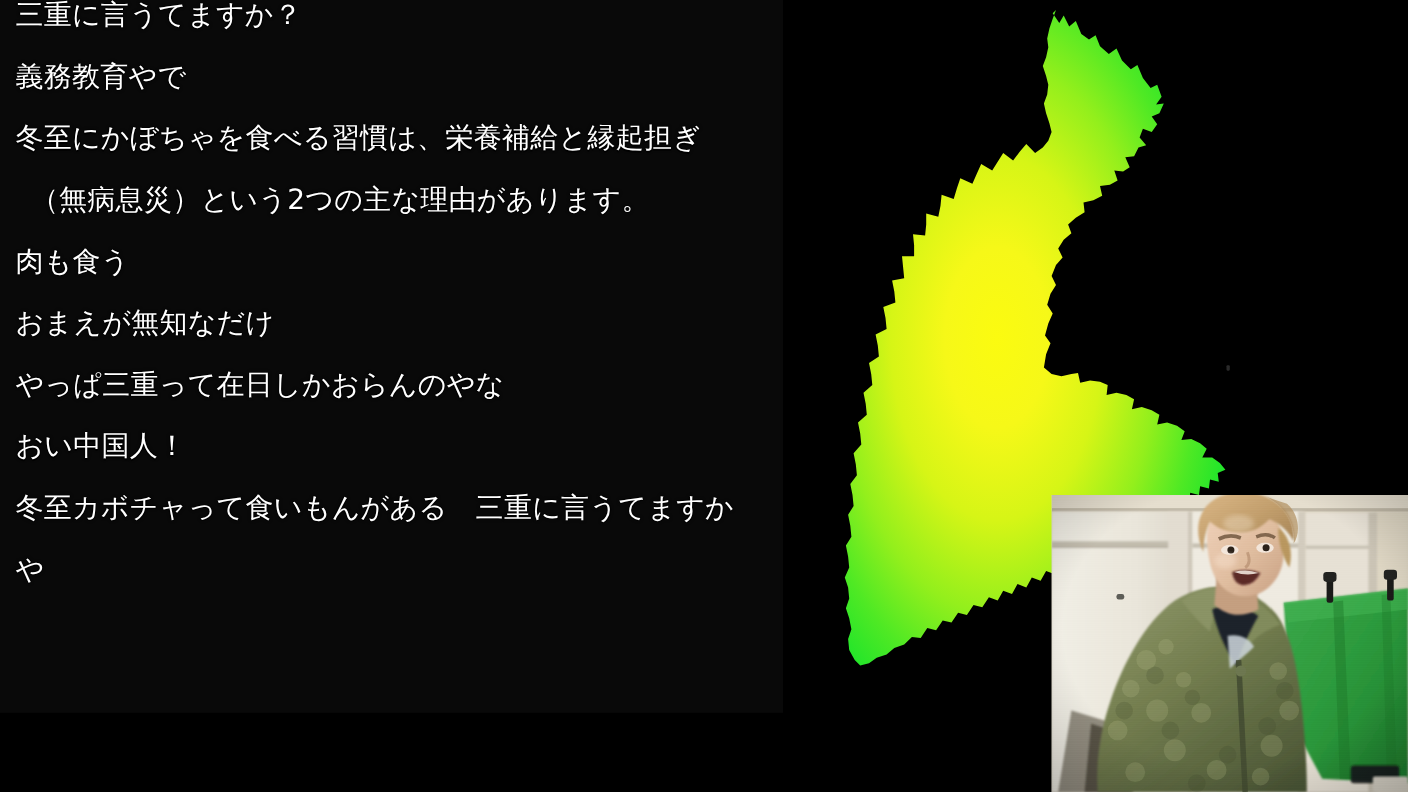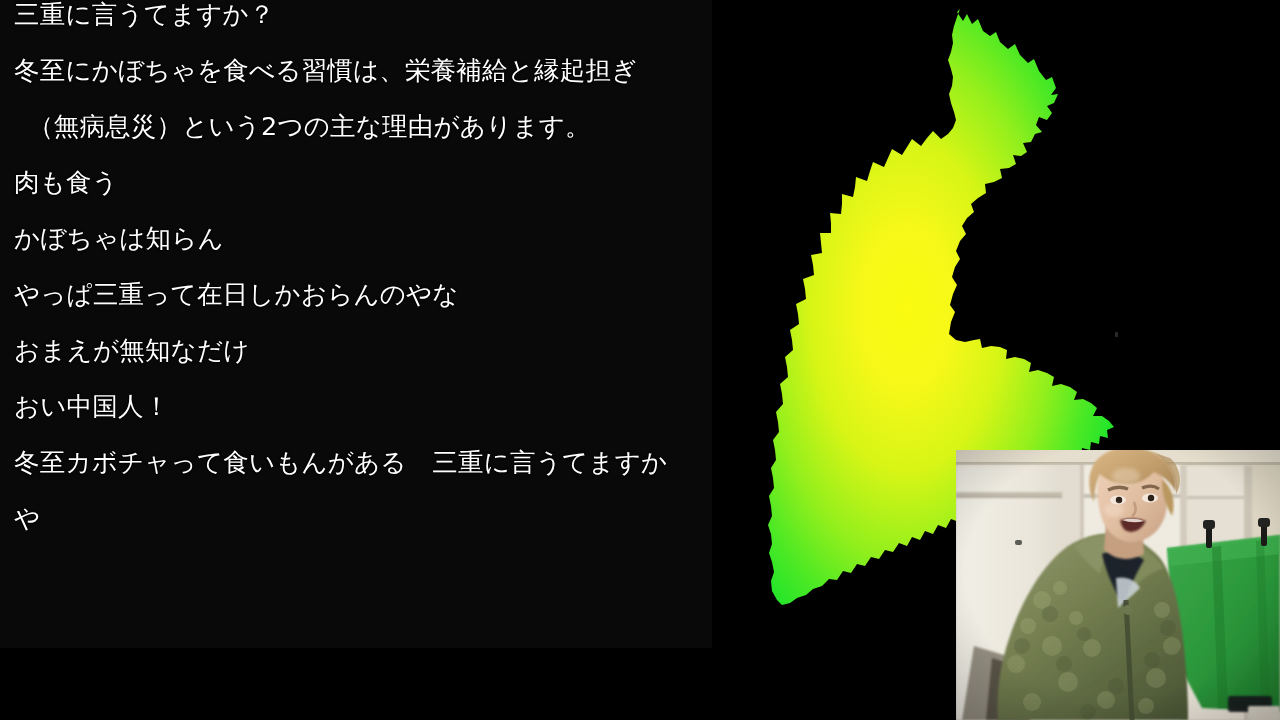--- a/index.html
+++ b/index.html
@@ -89,26 +89,26 @@
   }
 </style>
 </head>
 <body>
 
 <div id="stage">
 
   <div id="chat-panel">
     <div id="chat-list">
       <div class="chat-message">三重に言うてますか？</div>
+      <div class="chat-message">義務教育やで</div>
       <div class="chat-message wrap">冬至にかぼちゃを食べる習慣は、栄養補給と縁起担ぎ</div>
       <div class="chat-message wrap2">（無病息災）という2つの主な理由があります。</div>
       <div class="chat-message">肉も食う</div>
-      <div class="chat-message">かぼちゃは知らん</div>
+      <div class="chat-message">おまえが無知なだけ</div>
       <div class="chat-message">やっぱ三重って在日しかおらんのやな</div>
-      <div class="chat-message">おまえが無知なだけ</div>
       <div class="chat-message">おい中国人！</div>
       <div class="chat-message wrap">冬至カボチャって食いもんがある　三重に言うてますか</div>
       <div class="chat-message">や</div>
     </div>
   </div>
 
   <div id="map-stage">
     <svg id="map-svg" viewBox="0 0 568 720" preserveAspectRatio="none">
       <defs>
         <radialGradient id="mieGrad" cx="0.40" cy="0.50" r="0.62">

